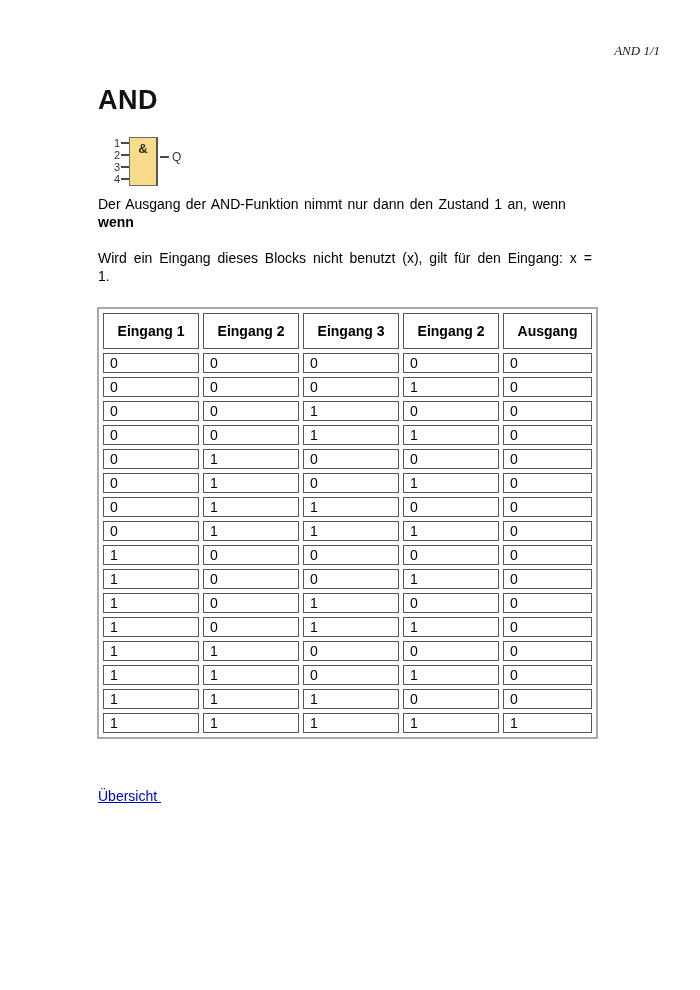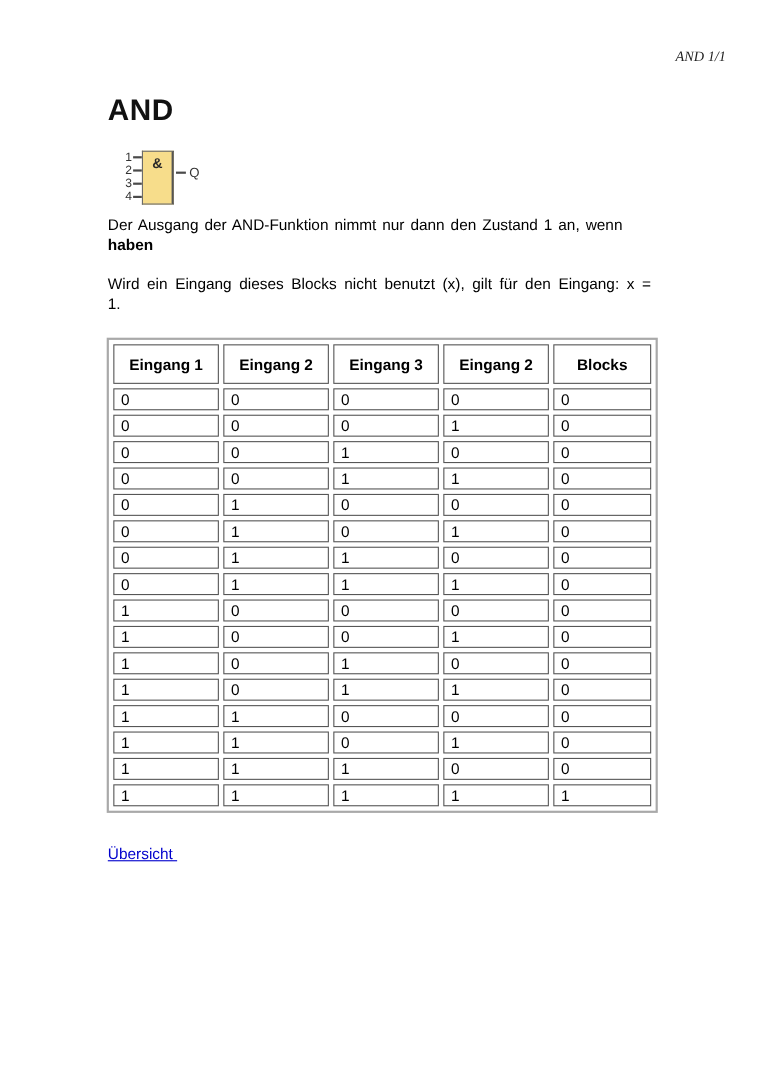--- a/index.html
+++ b/index.html
@@ -106,21 +106,21 @@
     border: 1px solid #565656;
     font-size: 14px;
     text-align: left;
     height: 20px;
     padding: 0 0 0 6px;
     background: #ffffff;
     color: #000000;
   }
   .footer-link {
     position: absolute;
-    left: 98px; top: 768px;
+    left: 98px; top: 788px;
     font-size: 14px;
     color: #0000cc;
     text-decoration: underline;
     cursor: pointer;
   }
 </style>
 </head>
 <body>
 
 <div class="page">
@@ -139,41 +139,41 @@
     <div class="gline l3"></div>
     <div class="gline l4"></div>
     <div class="gbox" style="background: rgb(247, 221, 139);">
       <span class="gsym">&amp;</span>
     </div>
     <div class="gline lout"></div>
     <span class="gq">Q</span>
   </div>
 
   <p class="desc">
-    <span class="ws1"><span>Der Ausgang der AND-Funktion nimmt nur dann den Zustand 1 an, wenn</span> <b>haben</b></span><br>
+    <span class="ws1"><span>Der Ausgang der AND-Funktion nimmt nur dann den Zustand 1 an, wenn</span> <b>wenn</b></span><br>
     <br>
     <span class="ws3">Wird ein Eingang dieses Blocks nicht benutzt (x), gilt für den Eingang: x = 1.</span>
   </p>
 
 
   <table class="truth">
     <colgroup>
       <col class="c-in">
         <col class="c-in">
         <col class="c-in">
         <col class="c-in">
         <col class="c-out">
     </colgroup>
     <thead>
       <tr>
           <th>Eingang 1</th>
           <th>Eingang 2</th>
           <th>Eingang 3</th>
           <th>Eingang 2</th>
-          <th>Blocks</th>
+          <th>Ausgang</th>
         </tr>
     </thead>
     <tbody>
         <tr>
           <td>0</td>
           <td>0</td>
           <td>0</td>
           <td>0</td>
           <td>0</td>
         </tr>

